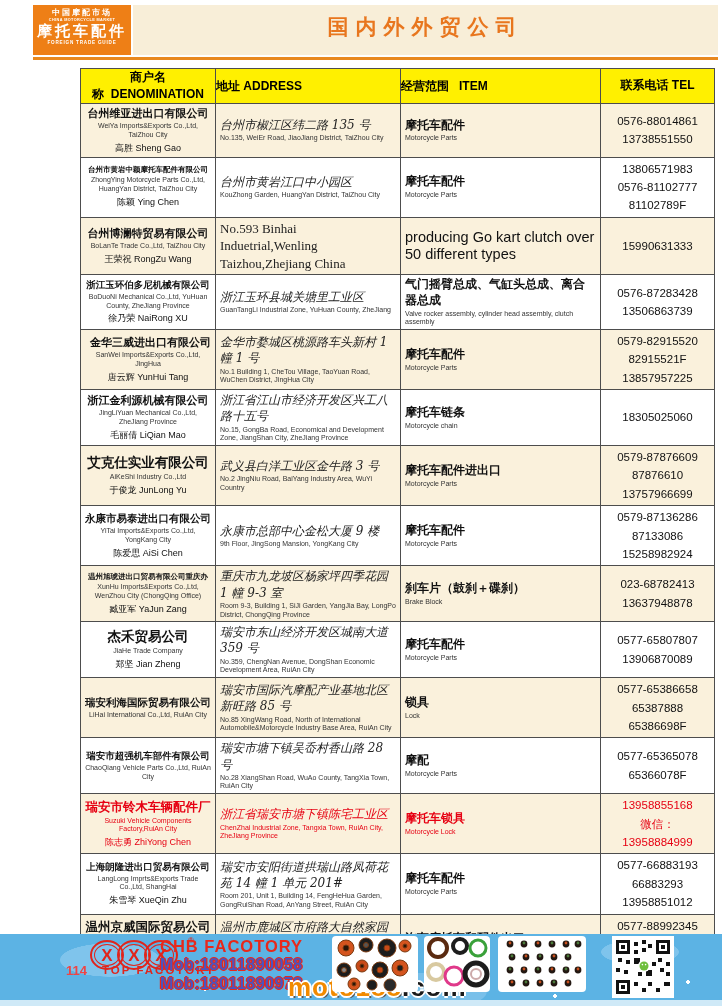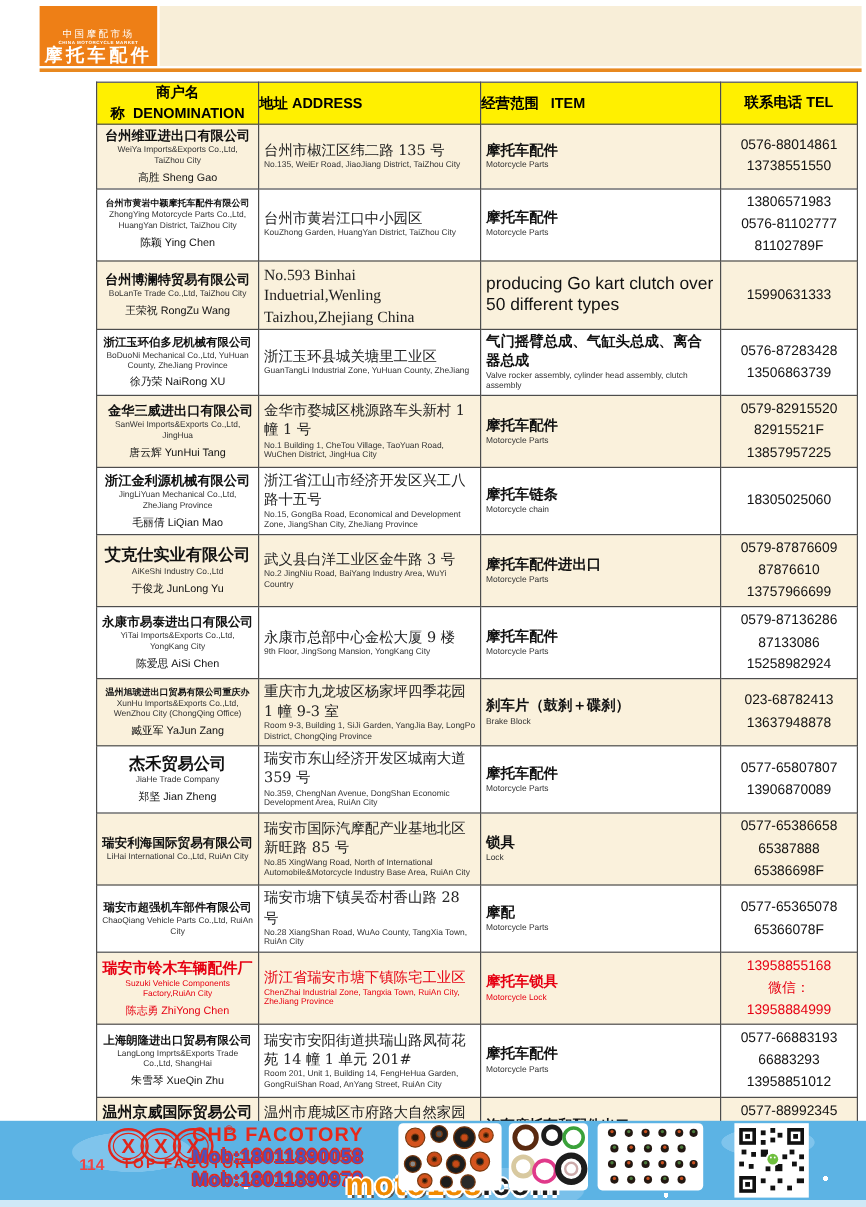--- a/index.html
+++ b/index.html
@@ -1,21 +1,21 @@
 <!DOCTYPE html>
 <html><head>
 <meta charset="utf-8">
 <style>
   html,body{margin:0;padding:0;background:#fff;}
   #page{position:relative;width:722px;height:1006px;background:#fff;overflow:hidden;
         font-family:"Liberation Sans","DejaVu Sans",sans-serif;color:#111;}
   
   .logo-box{position:absolute;left:33px;top:5px;width:98px;height:50px;background:#ee7f16;
             color:#fff;text-align:center;padding-top:4px;box-sizing:border-box;line-height:1.1;}
-  .logo-l1{font-size:8px;font-weight:normal;letter-spacing:2px;margin-top:16px;}
+  .logo-l1{font-size:8px;font-weight:bold;letter-spacing:2px;}
   .logo-l2{font-size:3.8px;font-weight:bold;letter-spacing:.4px;}
   .logo-l3{font-size:15px;font-weight:bold;letter-spacing:3px;margin-top:1px;}
   .logo-l4{font-size:4.6px;font-weight:bold;letter-spacing:.8px;margin-top:1px;}
   .banner{position:absolute;left:133px;top:5px;width:585px;height:50px;background:#f8eed8;
           text-align:center;box-sizing:border-box;padding-top:8px;}
   .banner-title{font-size:21px;font-weight:bold;color:#e8761e;letter-spacing:7px;}
   .banner-sub{font-size:9.5px;color:#e8761e;letter-spacing:1px;margin-top:3px;
               font-family:"Liberation Serif","DejaVu Serif",serif;}
   .masthead-rule{position:absolute;left:33px;top:57px;width:685px;height:3px;background:#e8881f;}
   
@@ -26,21 +26,21 @@
   tbody tr:nth-child(odd) td{background:#faf1dc;}
   tbody tr:nth-child(even) td{background:#ffffff;}
   .c-name{width:135px;text-align:center;}
   .c-addr{width:185px;text-align:left;padding-left:7px;}
   .c-item{width:200px;text-align:left;padding-left:7px;}
   .c-tel{width:114px;text-align:center;font-size:11.5px;line-height:1.6;white-space:pre-line;}
   .zh{font-size:13.5px;font-weight:bold;white-space:nowrap;overflow:hidden;}
   .sub{font-size:7px;color:#333;line-height:1.25;margin-top:1px;}
   .sub.l{text-align:left;}
   .contact{font-size:9px;margin-top:2px;}
-  .azh{font-size:12px;color:#222;line-height:1.35;font-family:"DejaVu Serif","Liberation Serif",serif;}
+  .azh{font-size:12px;color:#222;line-height:1.35;font-family:"DejaVu Serif","Liberation Serif",serif;font-style:italic;}
   .izh{font-size:12px;font-weight:bold;line-height:1.3;}
   .sub:empty,.contact:empty{display:none;}
   tr.latin .azh{font-style:normal;font-size:13px;font-family:"Liberation Serif","DejaVu Serif",serif;}
   tr.latin .izh{font-size:14.5px;font-weight:normal;line-height:1.15;}
   tr.hl td div,tr.hl td{color:#e60012 !important;}
   tr.hl .sub{color:#e60012;}
   
   .footer{position:absolute;left:0;top:934px;width:722px;height:72px;background:#5cb3e4;overflow:hidden;}
   .footer .map{position:absolute;inset:0;background:
       radial-gradient(ellipse 90px 30px at 110px 26px,#7fc4ec 55%,transparent 56%),
@@ -75,20 +75,21 @@
 
 <div id="page">
 
   <div class="logo-box">
     <div class="logo-l1">中国摩配市场</div>
     <div class="logo-l2">CHINA MOTORCYCLE MARKET</div>
     <div class="logo-l3">摩托车配件</div>
     <div class="logo-l4">FOREIGN TRADE GUIDE</div>
   </div>
   <div class="banner">
+    <div class="banner-title">国内外外贸公司</div>
   </div>
   <div class="masthead-rule"></div>
 
   <table class="dir">
     <thead>
       <tr>
         <th class="c-name"><span>商户名称</span>&nbsp;&nbsp;<span>DENOMINATION</span></th>
         <th class="c-addr"><span>地址</span>&nbsp;<span>ADDRESS</span></th>
         <th class="c-item"><span>经营范围</span>&nbsp;&nbsp;&nbsp;<span>ITEM</span></th>
         <th class="c-tel"><span>联系电话</span>&nbsp;<span>TEL</span></th>

